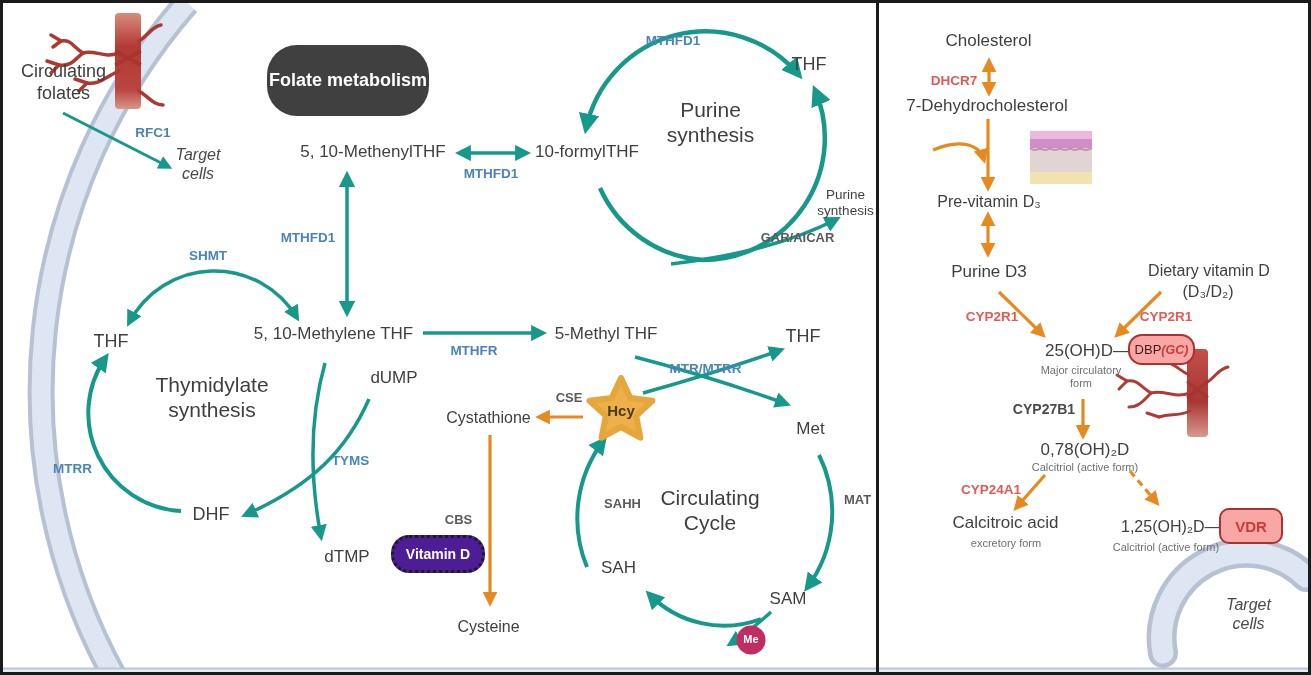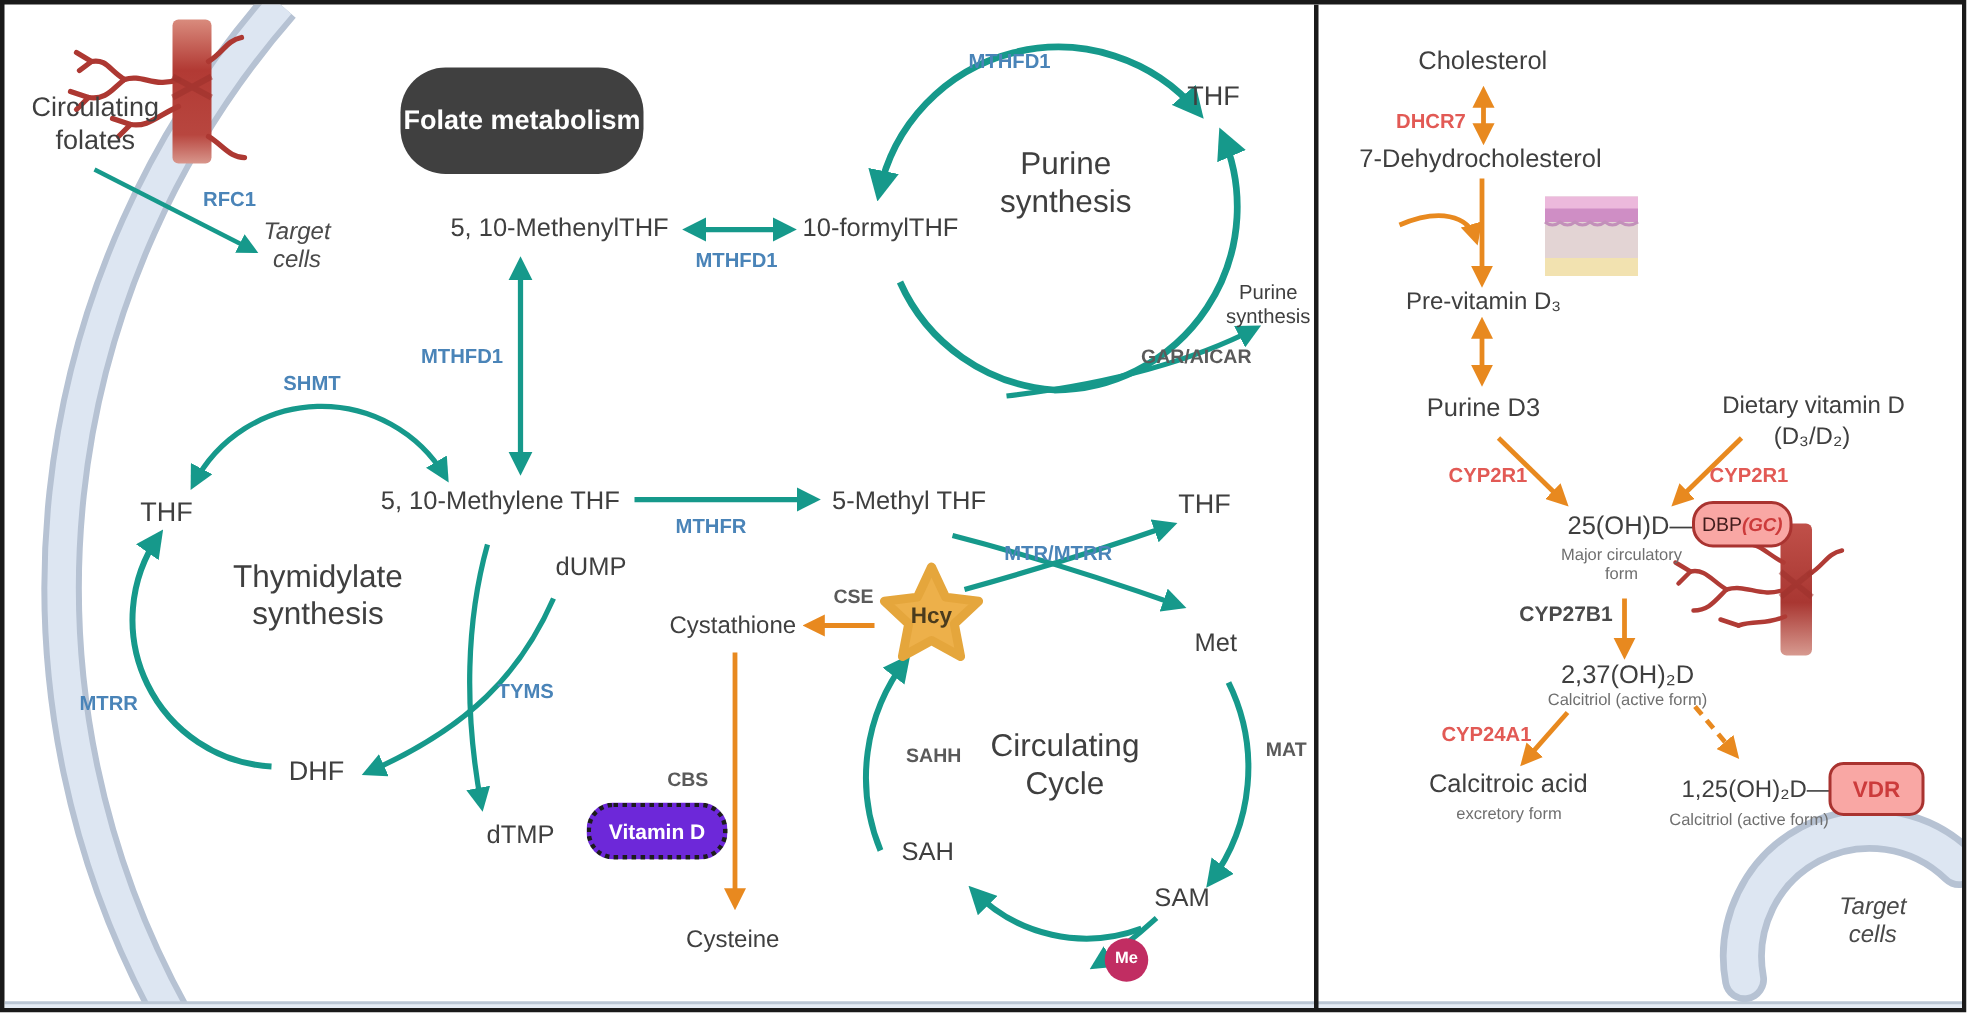--- a/index.html
+++ b/index.html
@@ -17,21 +17,21 @@
   .enz-red{font-size:13.5px;font-weight:bold;color:#e25a55}
   .enz-dark{font-size:14px;font-weight:bold;color:#4a4a4a}
   .sm11{font-size:11px;color:#6f6f6f;font-weight:400}
   .ital{font-style:italic;color:#4a4a4a}
   .s13d{font-size:13.5px;color:#3f3f3f;font-weight:500}
   .badge{position:absolute;display:flex;align-items:center;justify-content:center;
     text-align:center;color:#fff;font-weight:600;line-height:1.25}
   .badge-teal{background:#404040;border-radius:30px;font-size:18px}
   .badge-orange{background:#cb6c2b;border-radius:28px;font-size:17px}
   .vitd-box{position:absolute;display:flex;align-items:center;justify-content:center;
-    background:#6d28d9;border:3px dotted #1c1c1c;border-radius:18px;color:#fff;
+    background:#4c1d95;border:3px dotted #1c1c1c;border-radius:18px;color:#fff;
     font-weight:bold;font-size:14px;box-sizing:border-box}
   .pink-box{position:absolute;display:flex;align-items:center;justify-content:center;
     background:#f9a7a4;border:2.5px solid #a93330;box-sizing:border-box}
   .dbp-box{border-radius:14px;font-size:13px}
   .dbp-box .dbp-main{font-weight:normal;color:#421c1c}
   .dbp-box .dbp-gc{font-weight:bold;font-style:italic;color:#cc3b3b;font-size:12.5px}
   .vdr-box{border-radius:10px;font-size:15px;font-weight:bold;color:#cc3b3b}
   .divider{position:absolute;left:873px;top:0;width:3px;height:669px;background:#1a1a1a}
   .star-text{position:absolute;font-size:15px;font-weight:bold;color:#4a3b1d;text-align:center}
   .me-text{position:absolute;font-size:11px;font-weight:bold;color:#fff;text-align:center}
@@ -224,21 +224,21 @@
   <div class="lbl enz-red" style="left:1132px;top:306px;width:62px">CYP2R1</div>
 
   <div class="lbl s17" style="left:1042px;top:338px;width:90px;text-align:left">25(OH)D—</div>
   <div class="pink-box dbp-box" style="left:1125px;top:331px;width:67px;height:31px">
     <span class="dbp-main">DBP</span>
       <span class="dbp-gc">(GC)</span>
   </div>
   <div class="lbl sm11" style="left:1030px;top:361px;width:96px">Major circulatory form</div>
 
   <div class="lbl enz-dark" style="left:1006px;top:398px;width:70px">CYP27B1</div>
-  <div class="lbl s17" style="left:1032px;top:437px;width:100px">2,37(OH)₂D</div>
+  <div class="lbl s17" style="left:1032px;top:437px;width:100px">0,78(OH)₂D</div>
   <div class="lbl sm11" style="left:1024px;top:458px;width:116px">Calcitriol (active form)</div>
   <div class="lbl enz-red" style="left:955px;top:479px;width:66px">CYP24A1</div>
   <div class="lbl s17" style="left:940px;top:510px;width:125px">Calcitroic acid</div>
   <div class="lbl sm11" style="left:958px;top:534px;width:90px">excretory form</div>
 
   <div class="lbl s16" style="left:1118px;top:514px;width:100px;text-align:left">1,25(OH)₂D—</div>
   <div class="pink-box vdr-box" style="left:1216px;top:505px;width:64px;height:36px">VDR</div>
   <div class="lbl sm11" style="left:1105px;top:538px;width:116px">Calcitriol (active form)</div>
   <div class="lbl s16 ital" style="left:1208px;top:592px;width:75px">Target cells</div>
 

